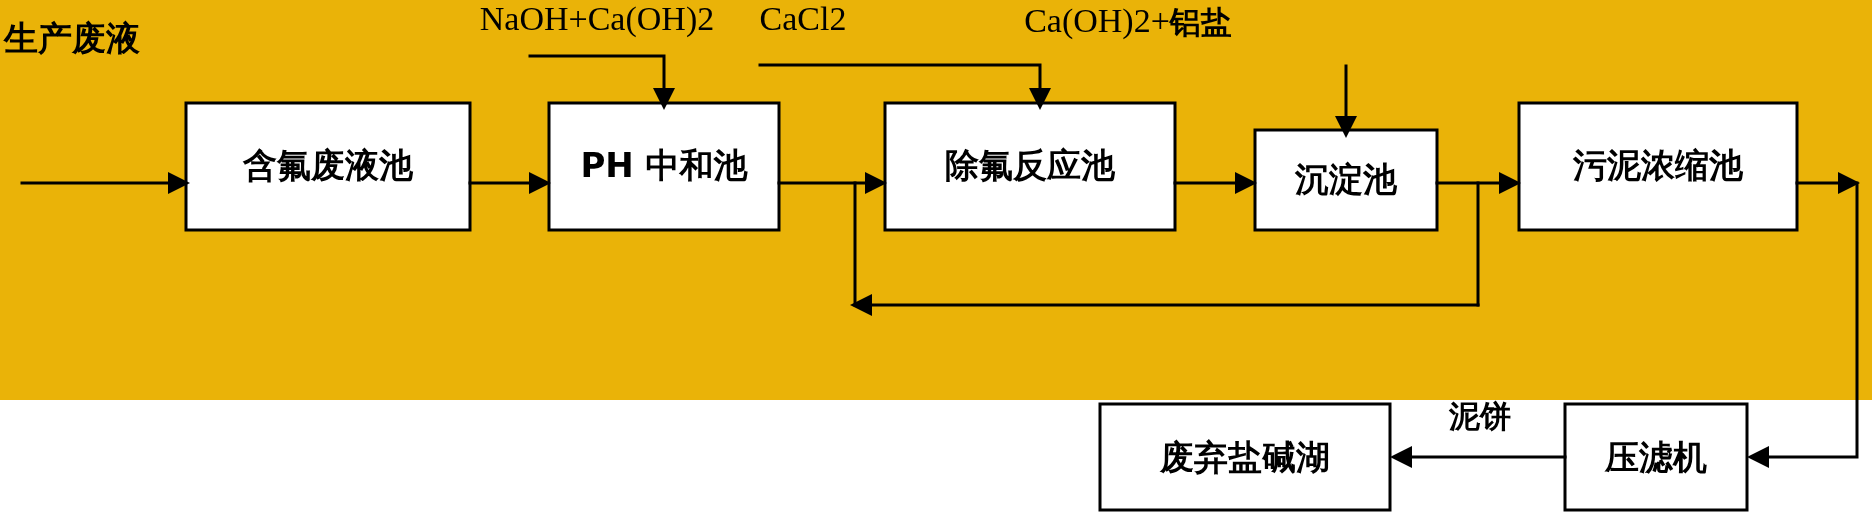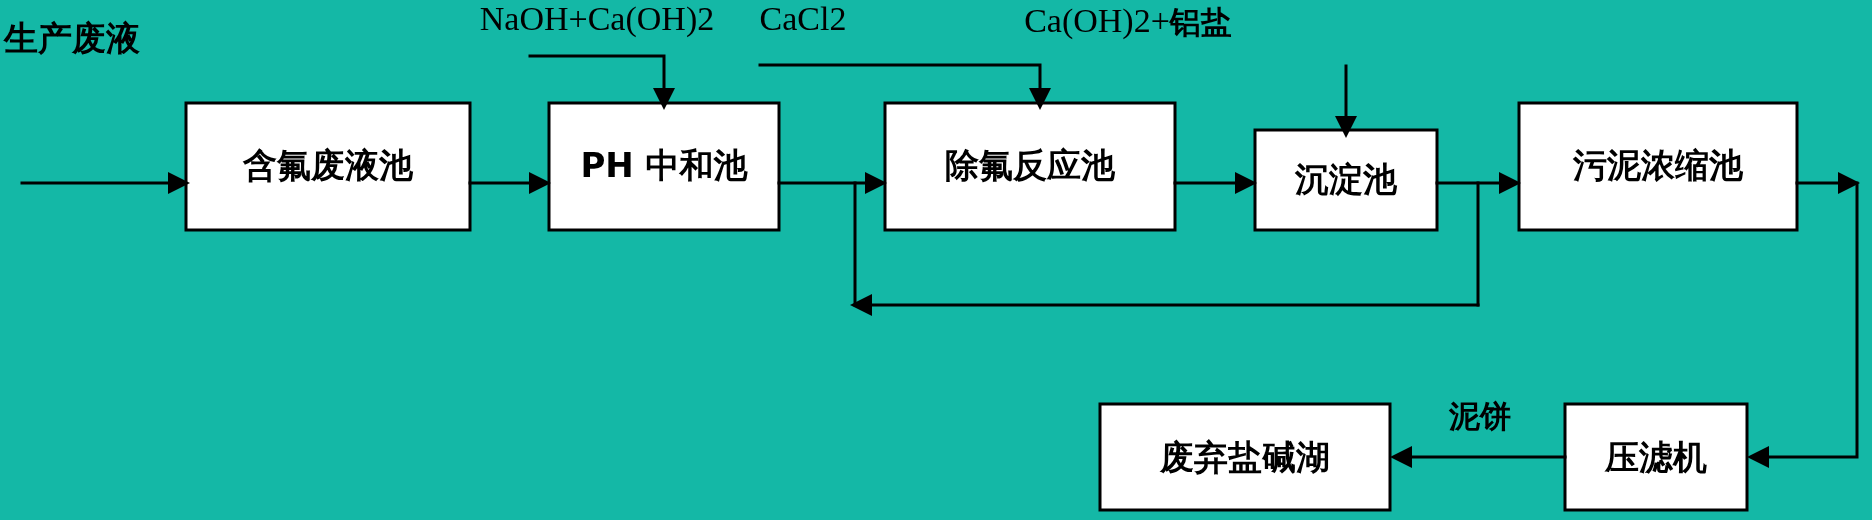--- a/index.html
+++ b/index.html
@@ -9,22 +9,22 @@
   }
   body {
     width: 1872px;
     height: 520px;
     font-family: "Liberation Sans", sans-serif;
     overflow: hidden;
   }
   #diagram-root {
     position: relative;
     width: 1872px;
-    height: 520px;
-    background: #14b8a6;
+    height: 400px;
+    background: #eab308;
   }
   svg.flow {
     position: absolute;
     left: 0;
     top: 0;
     width: 1872px;
     height: 520px;
     display: block;
   }
   .node-box {

